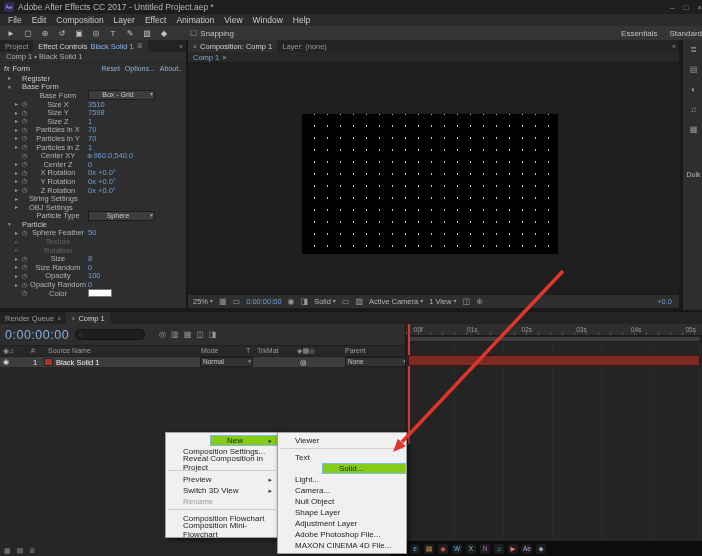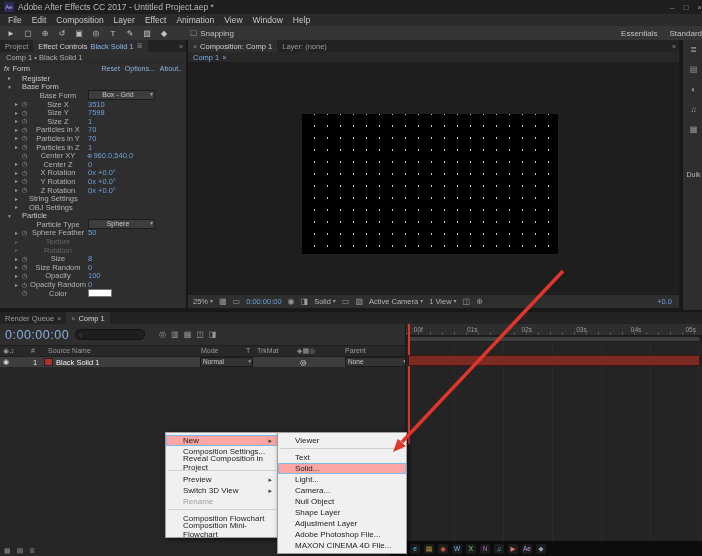--- a/index.html
+++ b/index.html
@@ -26,21 +26,21 @@
   
   .panel{position:absolute;background:#2e2e2e;}
   .tabstrip{height:12px;background:#232323;display:flex;align-items:stretch;font-size:7.5px;color:#9a9a9a;}
   .tab{display:flex;align-items:center;gap:3px;padding:0 5px;white-space:nowrap;}
   .tab.active{background:#2e2e2e;color:#d2d2d2;}
   .tab .x{color:#8a8a8a;font-size:7px;}
   .tab .accent{color:#8ab4e8;}
   .strip-more{margin-left:auto;display:flex;align-items:center;color:#8a8a8a;font-size:7px;padding-right:3px;}
   
   #left-panel{left:0;top:40px;width:186px;height:268px;border-right:2px solid #171717;}
-  .breadcrumb-row{height:10px;display:flex;align-items:center;padding:0 6px;font-size:7.5px;
+  .breadcrumb-row{height:10px;display:flex;padding:0 6px;font-size:7.5px;
                   color:#adadad;border-bottom:1px solid #272727;}
   .effect-header{height:11px;display:flex;align-items:center;gap:3px;padding:0 4px;
                  font-size:7.5px;color:#cfcfcf;}
   .fx-badge{font-style:italic;font-size:7px;color:#cfcfcf;}
   .effect-links{margin-left:auto;display:flex;gap:5px;color:#8fb3dc;font-size:7px;}
   .ec-rows{display:flex;flex-direction:column;text-align:center;}
   .ec-row{display:flex;align-items:center;height:8.6px;font-size:7.5px;color:#b2b2b2;padding-left:6px;}
   .ec-row .tw{width:7px;font-size:5px;color:#9a9a9a;flex:none;}
   .ec-row .sw{width:9px;font-size:6.5px;color:#9a9a9a;flex:none;}
   .ec-row .lbl{white-space:nowrap;}
@@ -109,21 +109,21 @@
            display:flex;align-items:center;gap:4px;padding:0 6px;z-index:30;}
   .tb-icon{width:10px;height:10px;border-radius:2px;background:#1c1c1c;display:flex;align-items:center;
            justify-content:center;font-size:6.5px;flex:none;}
   
   .menu{position:absolute;background:#f0f0f0;border:1px solid #a0a0a0;box-shadow:2px 2px 5px rgba(0,0,0,.55);
         padding:2px 0;z-index:40;display:flex;flex-direction:column;}
   #ctx-menu{left:165px;top:432px;width:112px;}
   #ctx-submenu{left:277px;top:432px;width:128px;}
   .mi{height:11px;display:flex;align-items:center;padding:0 6px 0 17px;font-size:8px;color:#1c1c1c;}
   .mi-arrow{margin-left:auto;font-size:7px;color:#444;}
-  .mi.hl{background:#fca5a5;box-shadow:inset 0 0 0 1px #7fbde8;}
+  .mi.hl{background:#84cc16;box-shadow:inset 0 0 0 1px #7fbde8;margin-left:44px;}
   .mi.dis{color:#9e9e9e;}
   .mi.sep{height:0;padding:0;margin:2px 2px 3px;border-bottom:1px solid #cfcfcf;}
   
   .arrow-overlay{position:absolute;left:0;top:0;z-index:60;pointer-events:none;}
 </style>
 </head>
 <body>
 
 <div class="root">
 
@@ -322,34 +322,34 @@
         </div>
 
         <div class="ec-row sub">
           <span class="tw">►</span>
           <span class="sw"></span>
           <span class="lbl">OBJ Settings</span>
           <span class="pre"></span>
           <span class="val"></span>
         </div>
 
+        <div class="ec-row prop">
+          <span class="tw"></span>
+          <span class="sw"></span>
+          <span class="lbl">Particle Type</span>
+          <span class="pre"></span>
+          <span class="val drop">Sphere</span>
+        </div>
+
         <div class="ec-row grp">
           <span class="tw">▼</span>
           <span class="sw"></span>
           <span class="lbl">Particle</span>
           <span class="pre"></span>
           <span class="val"></span>
-        </div>
-
-        <div class="ec-row prop">
-          <span class="tw"></span>
-          <span class="sw"></span>
-          <span class="lbl">Particle Type</span>
-          <span class="pre"></span>
-          <span class="val drop">Sphere</span>
         </div>
 
         <div class="ec-row prop">
           <span class="tw">►</span>
           <span class="sw">◷</span>
           <span class="lbl">Sphere Feather</span>
           <span class="pre"></span>
           <span class="val num">50</span>
         </div>
 

